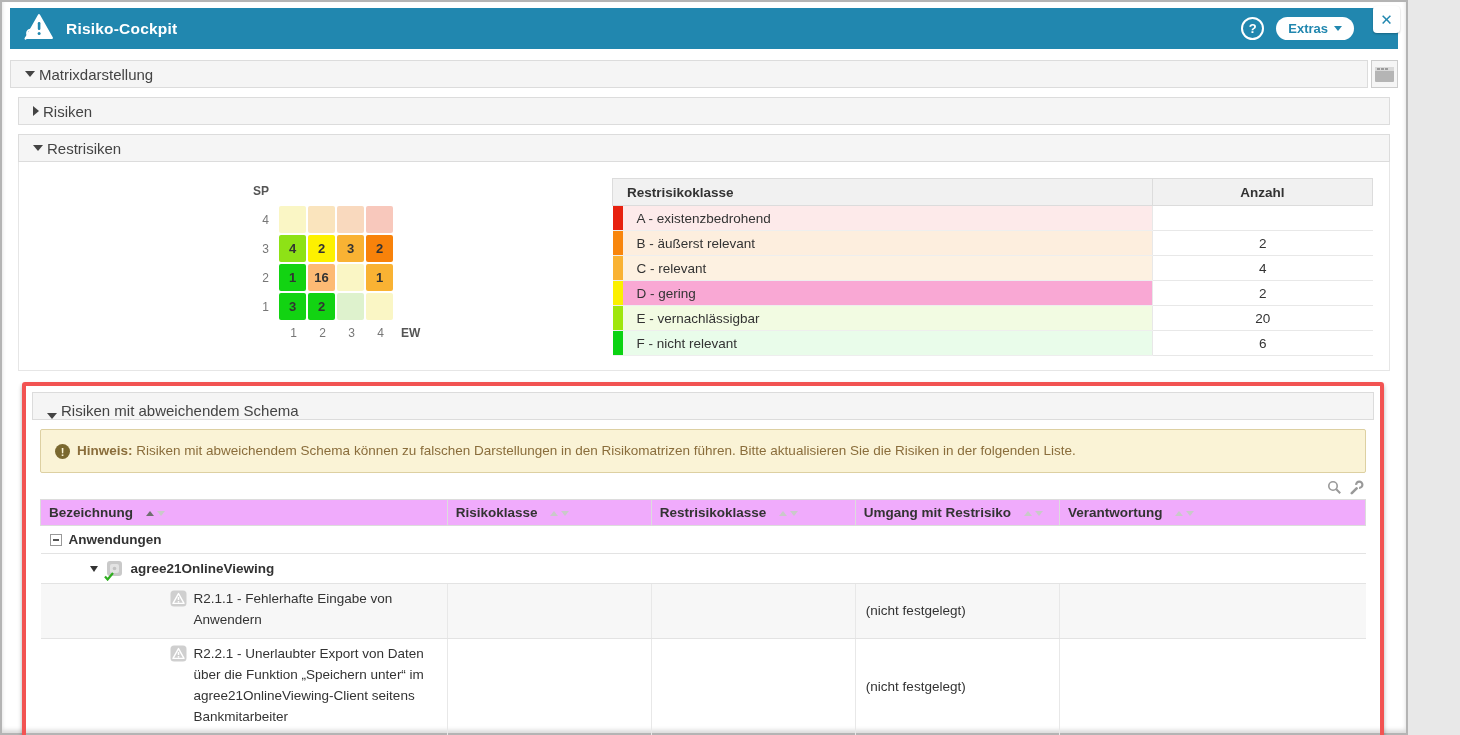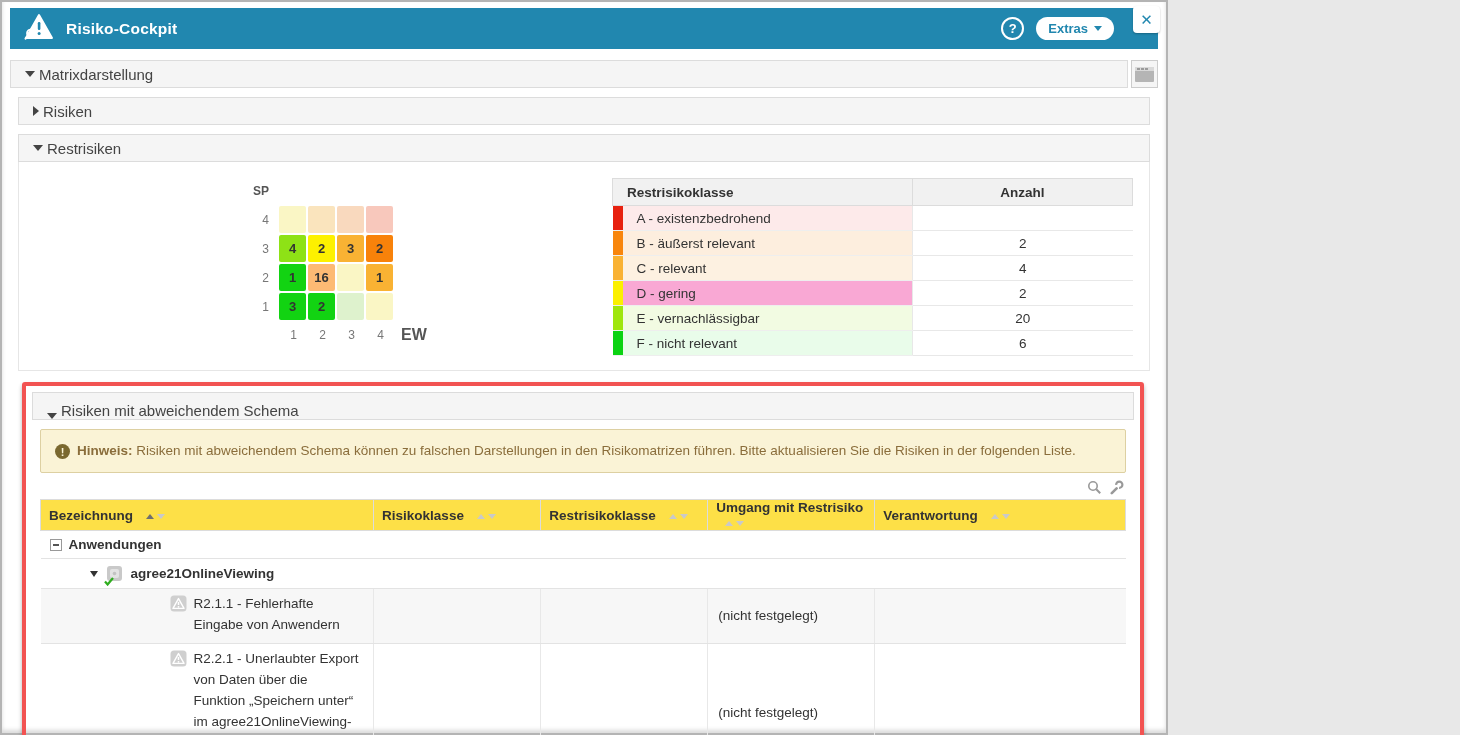--- a/index.html
+++ b/index.html
@@ -1,18 +1,18 @@
 <!DOCTYPE html>
 <html><head>
 <meta charset="utf-8">
 <style>
   html,body{margin:0;padding:0;width:1460px;height:735px;overflow:hidden;
     font-family:"Liberation Sans","DejaVu Sans",sans-serif;background:#e8e8e8;}
   *{box-sizing:border-box;}
-  .window{width:1168px;height:735px;border:2px solid #b4b4b4;background:#fff;position:relative;
+  .window{width:1408px;height:735px;border:2px solid #b4b4b4;background:#fff;position:relative;
     box-shadow:inset 0 -3px 4px rgba(0,0,0,.15);}
 
   
   .titlebar{margin:6px 8px 0 8px;height:41px;background:#2187af;display:flex;align-items:center;
     padding:0 14px;color:#fff;}
   .titlebar .title{font-weight:bold;font-size:15.5px;margin-left:12px;letter-spacing:.2px;}
   .tb-right{margin-left:auto;display:flex;align-items:center;gap:12px;margin-right:30px;}
   .help-btn{width:23px;height:23px;border:2px solid #fff;border-radius:50%;color:#fff;font-weight:bold;
     font-size:13px;display:flex;align-items:center;justify-content:center;cursor:pointer;}
   .extras-btn{background:#fff;color:#2187af;font-weight:bold;font-size:13px;border-radius:13px;
@@ -47,21 +47,21 @@
     padding:16px 16px 14px 0;}
   .matrix-zone{width:593px;padding-left:224px;padding-top:6px;}
   .axis-y{font-size:12px;font-weight:bold;color:#555;margin:0 0 8px 10px;}
   .m-row{display:flex;align-items:center;margin-bottom:2px;}
   .m-rowlabel{width:26px;text-align:right;font-size:12px;color:#777;margin-right:10px;}
   .m-cell{width:27px;height:27px;border-radius:2px;margin-right:2px;display:flex;align-items:center;
     justify-content:center;font-size:13px;font-weight:bold;color:#333;}
   .m-collabels{display:flex;align-items:center;margin-top:6px;}
   .m-collabels .spacer{width:36px;}
   .m-collabel{width:29px;text-align:center;font-size:12px;color:#777;}
-  .axis-x{font-size:16px;font-weight:bold;color:#555;margin-left:6px;}
+  .axis-x{font-size:12px;font-weight:bold;color:#555;margin-left:6px;}
 
   table{border-collapse:collapse;}
   .rr-table{flex:1;font-size:13.5px;color:#333;table-layout:fixed;}
   .rr-table th{background:#f1f1f1;border:1px solid #dcdcdc;font-weight:bold;height:27px;
     text-align:left;padding:0 14px;}
   .rr-table th.count-h{text-align:center;width:220px;}
   .rr-table td{height:25px;border-bottom:1px solid #eee;}
   .rr-table td.marker{width:10px;padding:0;}
   .rr-table td.rlabel{padding:0 14px;border-right:1px solid #e8e8e8;}
   .rr-table td.rcount{text-align:center;background:#fff;border-bottom:1px solid #e8e8e8;}
@@ -72,21 +72,21 @@
   .red-wrap .bar{margin:2px 2px 0 2px;align-items:flex-end;}
   .hint{margin:9px 10px 0 10px;background:#faf3d6;border:1px solid #ddd0a2;border-radius:2px;
     padding:13px 14px;font-size:13.5px;color:#8a6d3b;display:flex;align-items:flex-start;gap:7px;}
   .hint b{white-space:nowrap;}
   .hint-icon{flex:0 0 auto;width:15px;height:15px;margin-top:1px;background:#7a682f;border-radius:50%;
     color:#faf3d6;font-size:11px;font-weight:bold;display:flex;align-items:center;justify-content:center;}
   .tools{display:flex;justify-content:flex-end;align-items:center;gap:7px;margin:5px 12px 3px 0;height:18px;}
   .tools svg{cursor:pointer;}
 
   .risk-table{width:calc(100% - 20px);margin:0 10px;font-size:13.5px;color:#333;table-layout:fixed;}
-  .risk-table th{background:#fde047;border:1px solid #dcdcdc;font-weight:bold;height:26px;
+  .risk-table th{background:#f0abfc;border:1px solid #dcdcdc;font-weight:bold;height:26px;
     text-align:left;padding:0 8px;cursor:pointer;}
   .risk-table td{border-bottom:1px solid #e3e3e3;vertical-align:middle;}
   .risk-table .vline{border-right:1px solid #e8e8e8;}
   .sort{display:inline-flex;align-items:center;gap:3px;margin-left:9px;vertical-align:1px;}
   .s-up{width:0;height:0;border-left:4px solid transparent;border-right:4px solid transparent;
     border-bottom:5px solid #c9c9c9;}
   .s-down{width:0;height:0;border-left:4px solid transparent;border-right:4px solid transparent;
     border-top:5px solid #c9c9c9;}
   .s-up.active{border-bottom-color:#6f6f6f;}
 

